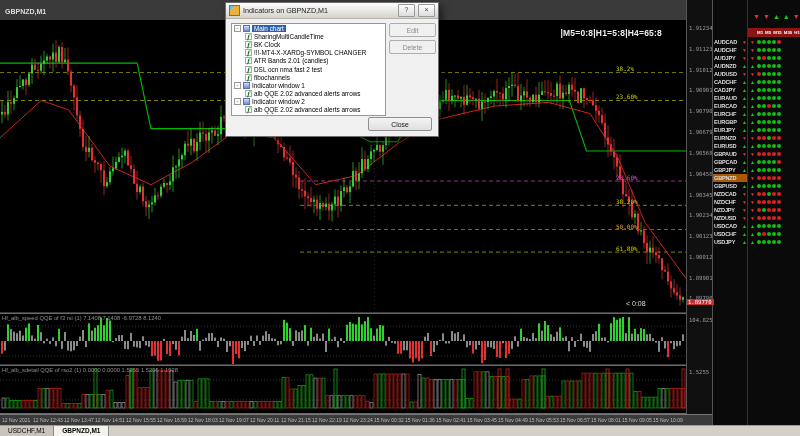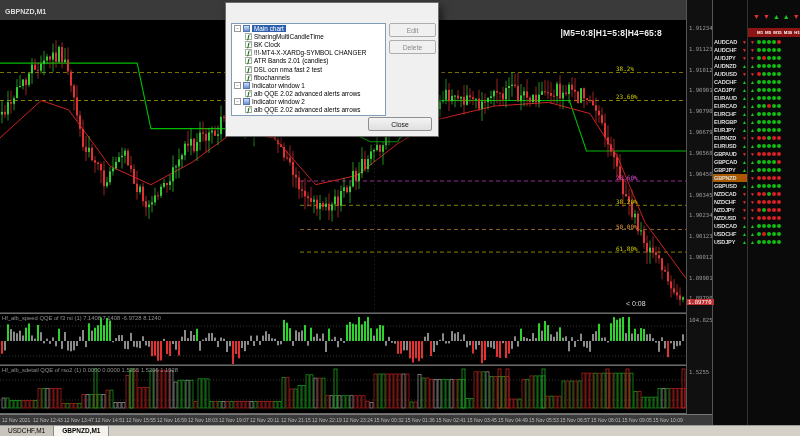--- a/index.html
+++ b/index.html
@@ -1359,20 +1359,26 @@
         <span class="dotarrow up">▲</span>
         <span class="dot g"></span>
         <span class="dot g"></span>
         <span class="dot g"></span>
         <span class="dot g"></span>
         <span class="dot g"></span>
       </div>
     </div>
 
   <div id="dialog">
+    <div class="dlg-titlebar">
+      <span class="dlg-icon"></span>
+      <span class="dlg-title-text">Indicators on GBPNZD,M1</span>
+      <span class="dlg-sysbtn">?</span>
+      <span class="dlg-sysbtn">×</span>
+    </div>
     <div class="dlg-list" id="dlg-tree">
         <div class="tree-row group">
           <span class="expander">-</span>
           <span class="gicon"></span>
           <span class="tree-label selected">Main chart</span>
         </div>
         <div class="tree-row child">
           <span class="ficon">f</span>
           <span class="tree-label">SharingMultiCandleTime</span>
         </div>

